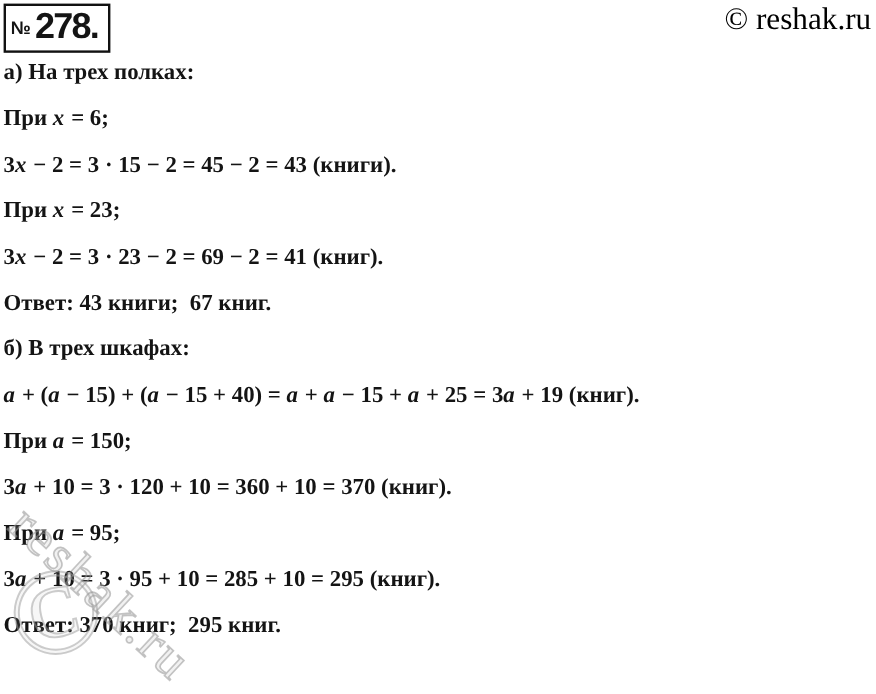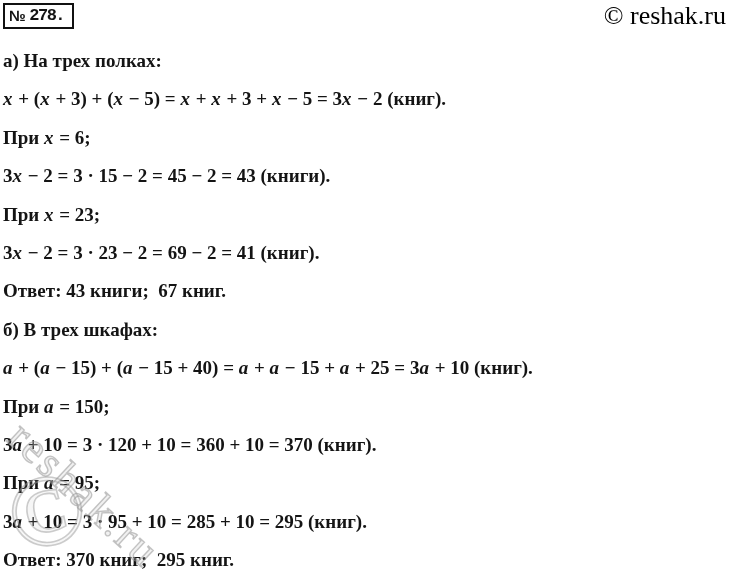--- a/index.html
+++ b/index.html
@@ -15,21 +15,21 @@
     position: absolute; left: 3px; top: 3px;
     border: 2px solid #111;
     background: #fff;
     display: inline-flex; align-items: center;
     padding: 1px 8px 2px 4px;
     font-family: "Liberation Sans", "DejaVu Sans", sans-serif;
     font-weight: 700;
     gap: 4px;
   }
   .numero-sign { font-size: 15px; letter-spacing: -0.5px; }
-  .problem-num { font-size: 17px; letter-spacing: -1.5px; font-family: Liberation Mono, monospace; }
+  .problem-num { font-size: 30px; letter-spacing: -1.5px; }
   .copyright {
     position: absolute; top: 0px; right: 4px;
     font-size: 26px; line-height: 32px;
     color: #000000;
   }
   .lines {
     position: absolute; left: 3px; top: 42px; right: 0;
   }
   .line {
     height: 38.4px; line-height: 38.4px;
@@ -62,28 +62,27 @@
 
 <div class="problem-box">
   <span class="numero-sign">№</span>
   <span class="problem-num">278.</span>
 </div>
 
 <div class="copyright">© reshak.ru</div>
 
 <div class="lines">
     <div class="line"><span>а) На трех полках:</span></div>
-    <div class="line"><span class="var">x</span><span> + (</span><span class="var">x</span><span> + 3) + (</span><span class="var">x</span><span> − 5) = </span><span class="var">x</span><span> + </span><span class="var">x</span><span> + 3 + </span><span class="var">x</span><span> − 5 = 3</span><span class="var">x</span><span> − 2 (книг).</span></div>
     <div class="line"><span>При </span><span class="var">x</span><span> = 6;</span></div>
     <div class="line"><span>3</span><span class="var">x</span><span> − 2 = 3 · 15 − 2 = 45 − 2 = 43 (книги).</span></div>
     <div class="line"><span>При </span><span class="var">x</span><span> = 23;</span></div>
     <div class="line"><span>3</span><span class="var">x</span><span> − 2 = 3 · 23 − 2 = 69 − 2 = 41 (книг).</span></div>
     <div class="line"><span>Ответ: 43 книги;  67 книг.</span></div>
     <div class="line"><span>б) В трех шкафах:</span></div>
-    <div class="line"><span class="var">a</span><span> + (</span><span class="var">a</span><span> − 15) + (</span><span class="var">a</span><span> − 15 + 40) = </span><span class="var">a</span><span> + </span><span class="var">a</span><span> − 15 + </span><span class="var">a</span><span> + 25 = 3</span><span class="var">a</span><span> + 10 (книг).</span></div>
+    <div class="line"><span class="var">a</span><span> + (</span><span class="var">a</span><span> − 15) + (</span><span class="var">a</span><span> − 15 + 40) = </span><span class="var">a</span><span> + </span><span class="var">a</span><span> − 15 + </span><span class="var">a</span><span> + 25 = 3</span><span class="var">a</span><span> + 19 (книг).</span></div>
     <div class="line"><span>При </span><span class="var">a</span><span> = 150;</span></div>
     <div class="line"><span>3</span><span class="var">a</span><span> + 10 = 3 · 120 + 10 = 360 + 10 = 370 (книг).</span></div>
     <div class="line"><span>При </span><span class="var">a</span><span> = 95;</span></div>
     <div class="line"><span>3</span><span class="var">a</span><span> + 10 = 3 · 95 + 10 = 285 + 10 = 295 (книг).</span></div>
     <div class="line"><span>Ответ: 370 книг;  295 книг.</span></div>
   </div>
 
 <div class="watermark">
   <div class="wm-copy">©</div>
   <div class="wm-text">reshak.ru</div>

